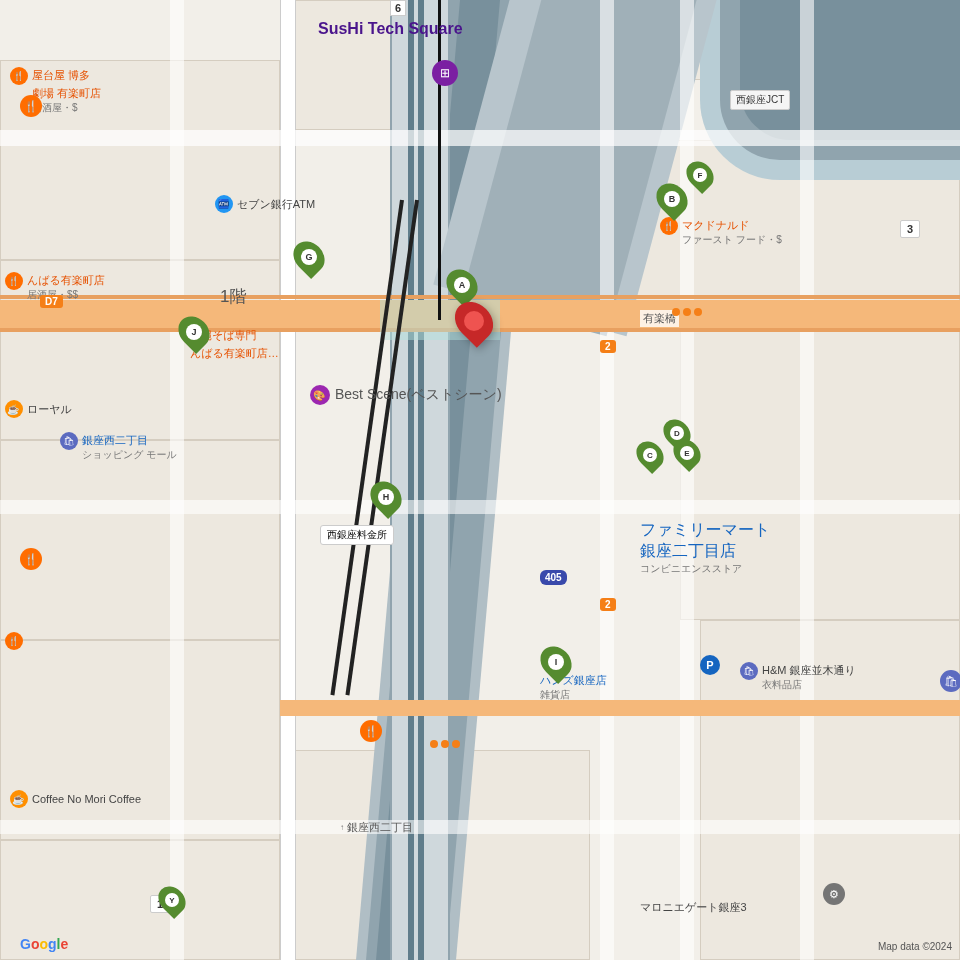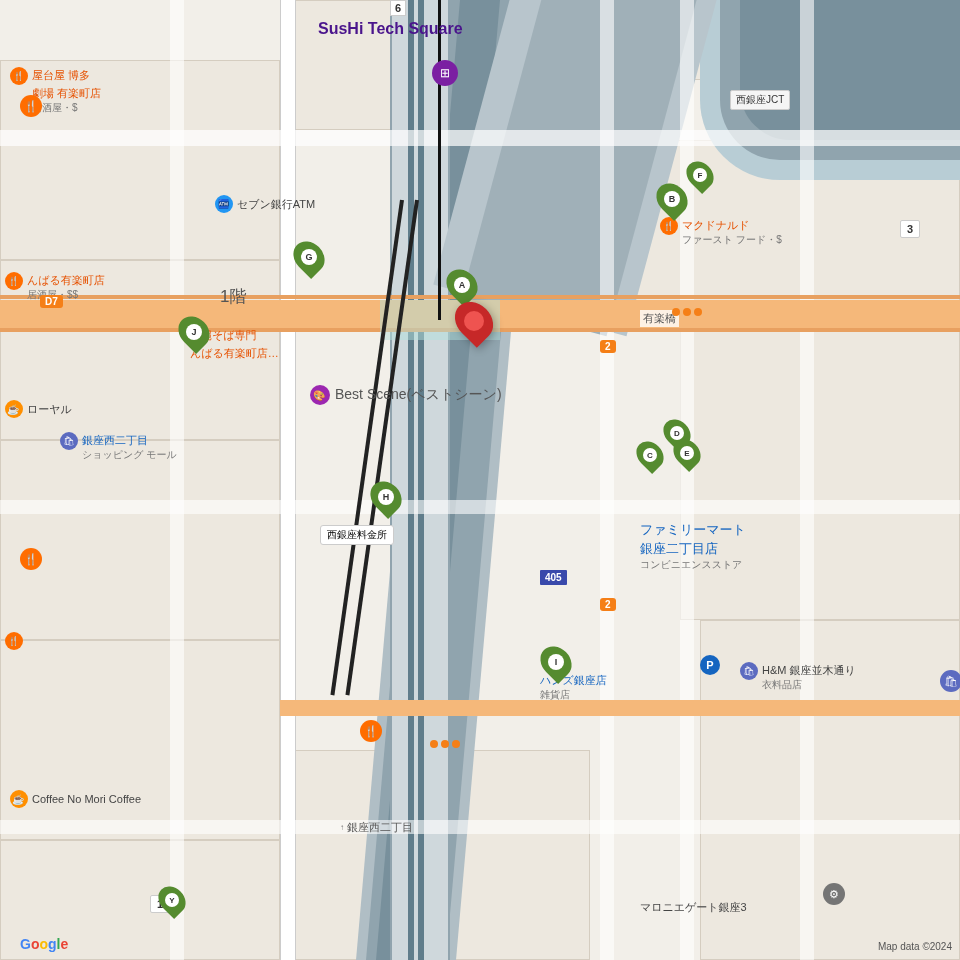--- a/index.html
+++ b/index.html
@@ -223,35 +223,35 @@
     <span style="font-size:14px;color:#555;">Best Scene(ベストシーン)</span>
   </div>
 
   <div style="position:absolute;top:525px;left:320px;background:white;border:1px solid #ccc;font-size:10px;padding:2px 6px;border-radius:3px;z-index:20;">西銀座料金所</div>
 
   <div style="position:absolute;top:820px;left:340px;font-size:11px;color:#555;z-index:20;display:flex;align-items:center;gap:3px;">
     <span style="font-size:8px;color:#777;">↑</span>
     <span>銀座西二丁目</span>
   </div>
 
-  <div style="position:absolute;top:570px;left:540px;background:#3949ab;color:white;font-size:10px;font-weight:bold;padding:2px 5px;border-radius:1px;z-index:20;">
+  <div style="position:absolute;top:570px;left:540px;background:#3949ab;color:white;font-size:10px;font-weight:bold;padding:2px 5px;border-radius:6px;z-index:20;">
     <span>405</span>
   </div>
 
   <div style="position:absolute;top:340px;left:600px;background:#f57f17;color:white;font-size:10px;font-weight:bold;padding:1px 5px;border-radius:3px;z-index:20;">2</div>
 
   <div style="position:absolute;top:598px;left:600px;background:#f57f17;color:white;font-size:10px;font-weight:bold;padding:1px 5px;border-radius:3px;z-index:20;">2</div>
 
   <div style="position:absolute;top:220px;left:900px;background:white;border:1px solid #ccc;color:#333;font-size:11px;font-weight:bold;padding:2px 6px;border-radius:2px;z-index:20;">3</div>
 
   <div style="position:absolute;top:895px;left:150px;background:white;border:1px solid #ccc;color:#333;font-size:11px;font-weight:bold;padding:2px 6px;border-radius:2px;z-index:20;">1</div>
 
   <div style="position:absolute;top:520px;left:640px;z-index:20;display:flex;align-items:flex-start;gap:4px;">
     <div>
-      <span style="font-size:13px;color:#1565c0;font-weight:500;line-height:1.3;">ファミリーマート<br>銀座二丁目店</span>
+      <span style="font-size:16px;color:#1565c0;font-weight:500;line-height:1.3;">ファミリーマート<br>銀座二丁目店</span>
       <span style="font-size:10px;color:#777;display:block;">コンビニエンスストア</span>
     </div>
   </div>
 
   <div style="position:absolute;top:670px;left:540px;z-index:20;display:flex;align-items:flex-start;gap:4px;">
     <div>
       <span style="font-size:11px;color:#1565c0;font-weight:500;">ハンズ銀座店</span>
       <span style="font-size:10px;color:#777;display:block;">雑貨店</span>
     </div>
   </div>

